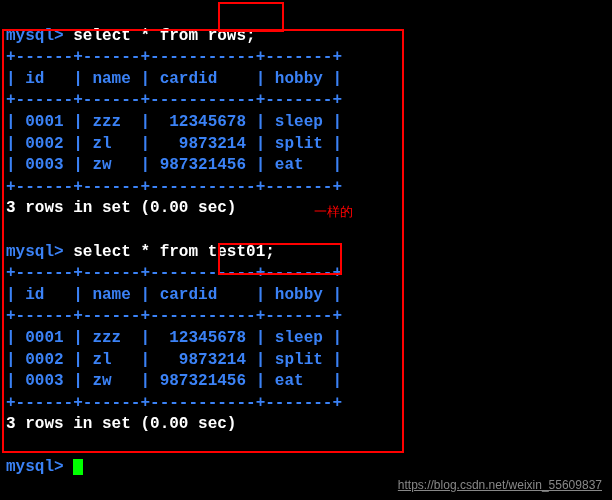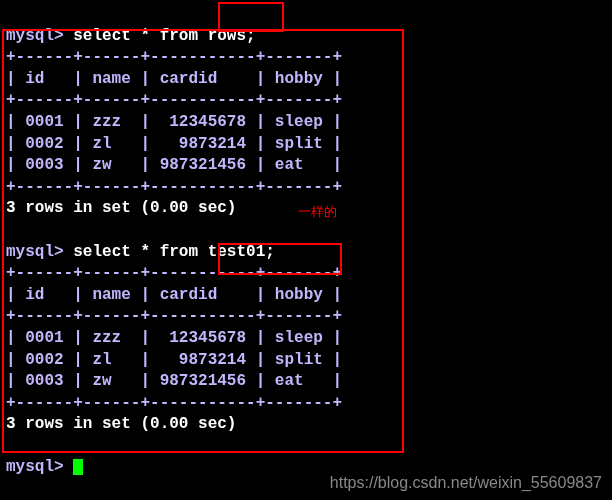--- a/index.html
+++ b/index.html
@@ -13,21 +13,21 @@
     height: 500px;
     overflow: hidden;
     position: relative;
     font-weight: bold;
   }
   .terminal {
     padding: 4px 6px;
     line-height: 1.35;
     white-space: pre;
   }
-  .pink { color: #c4b5fd; text-align: center; }
+  .pink { color: #3b82f6; text-align: center; }
   .red-box {
     position: absolute;
     border: 2px solid #ff0000;
     pointer-events: none;
   }
   .annotation {
     position: absolute;
     color: #ff0000;
     font-size: 13px;
     font-weight: normal;
@@ -37,23 +37,24 @@
     width: 10px;
     height: 16px;
     background: #00ff00;
     vertical-align: middle;
   }
   .watermark {
     position: absolute;
     bottom: 8px;
     right: 10px;
     color: #888;
-    font-size: 16px;
+    font-size: 12px;
     font-family: Arial, sans-serif;
     font-weight: normal;
+    text-decoration: underline;
   }
 </style>
 </head>
 <body>
 
 <div class="terminal">
 <span class="pink">mysql&gt;</span> <span>select * from </span><span>rows;</span>
 <span class="pink">+------+------+-----------+-------+</span>
 <span class="pink">| id   | name | cardid    | hobby |</span>
 <span class="pink">+------+------+-----------+-------+</span>
@@ -73,15 +74,15 @@
 <span class="pink">+------+------+-----------+-------+</span>
 <span>3 rows in set (0.00 sec)</span>
 
 <span class="pink">mysql&gt;</span> <span class="cursor"></span>
 </div>
 
 <div class="red-box" style="left:218px; top:2px; width:62px; height:26px;"></div>
 <div class="red-box" style="left:218px; top:243px; width:120px; height:28px;"></div>
 <div class="red-box" style="left:2px; top:29px; width:398px; height:420px;"></div>
 
-<div class="annotation" style="left:298px; top:203px;">一样的</div>
+<div class="annotation" style="left:314px; top:203px;">一样的</div>
 
 <div class="watermark">https://blog.csdn.net/weixin_55609837</div>
 
 </body></html>

